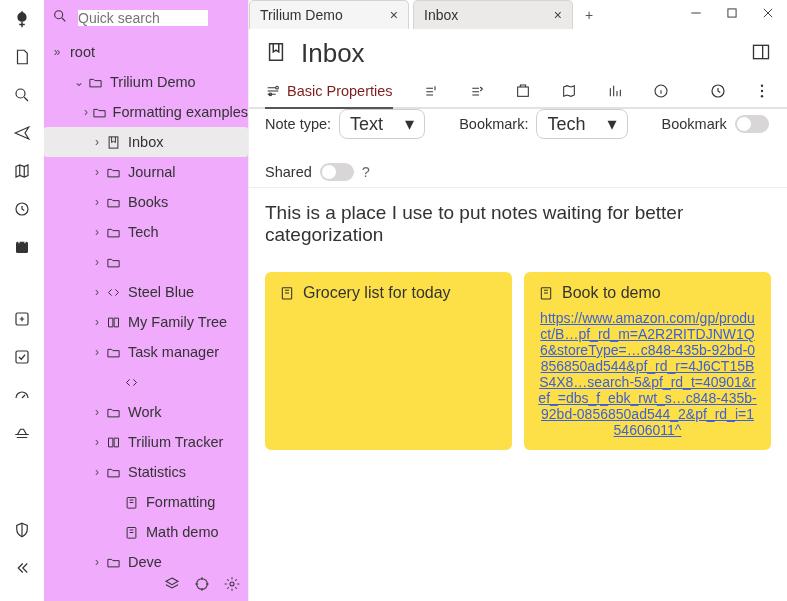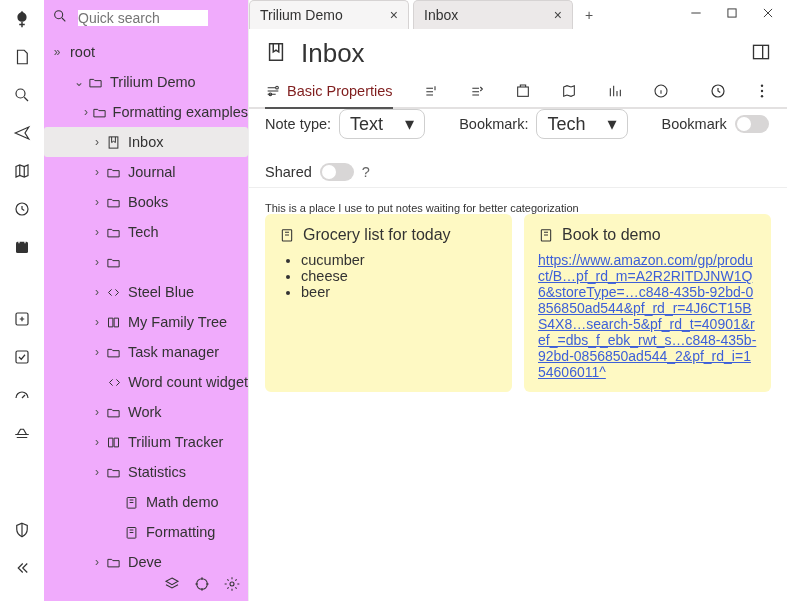--- a/index.html
+++ b/index.html
@@ -30,23 +30,23 @@
 .props-tabs { display:flex; align-items:center; gap:30px; padding:4px 16px 0; border-bottom:2px solid #e3e1e1; color:#7f1d1d; }
 .props-tabs .ptab { display:flex; align-items:center; gap:6px; padding:6px 0 8px; font-size:14.5px; cursor:pointer; }
 .props-tabs .ptab.first { border-bottom:2px solid #555; margin-bottom:-2px; }
 .props-tabs .right { margin-left:auto; display:flex; gap:26px; }
 .props-body { padding:0 16px 6px; display:flex; flex-wrap:wrap; gap:24px 34px; align-items:center; border-bottom:1px solid #eee; font-size:14.5px; }
 .prop { display:flex; align-items:center; gap:8px; }
 .selbox { border:1px solid #cfcfcf; border-radius:8px; padding:3px 10px; display:flex; align-items:center; gap:22px; font-size:18px; }
 .toggle { width:34px; height:18px; border-radius:10px; background:#d8d6d6; position:relative; }
 .toggle::after { content:""; width:14px; height:14px; border-radius:50%; background:#fff; position:absolute; top:2px; left:2px; }
 .content { padding:14px 16px; overflow:auto; flex:1; }
-.desc { font-size:11px; color:#333; }
+.desc { font-size:19px; color:#333; margin-bottom:26px; }
 .cards { display:flex; gap:12px; }
-.card { flex:1; background:#fef9c3; border-radius:6px; padding:12px 14px; font-size:14.5px; overflow:hidden; }
+.card { flex:1; background:#fde047; border-radius:6px; padding:12px 14px; font-size:14.5px; overflow:hidden;text-align:center; }
 .card h3 { font-size:16px; font-weight:500; display:flex; align-items:center; gap:8px; margin-bottom:8px; }
 .card ul { padding-left:22px; }
 .card a { color:#3d5fd8; word-break:break-all; font-size:14px; }
 svg { stroke:#333; stroke-width:1.6; fill:none; }
 </style>
 </head>
 <body>
 
 <div class="leftbar">
   <div class="ico">
@@ -245,21 +245,20 @@
           <span>Task manager</span>
         </div>
         <div class="tree-row">
           <span class="indent" style="width:64px"></span>
           <span class="chev">&nbsp;</span>
           <span class="icon">
             <svg width="15" height="15" viewBox="0 0 24 24">
               <path d="M9 7l-5 5 5 5M15 7l5 5-5 5"></path>
             </svg>
           </span>
-          <span>Word count widget</span>
         </div>
         <div class="tree-row">
           <span class="indent" style="width:46px"></span>
           <span class="chev">›</span>
           <span class="icon">
             <svg width="15" height="15" viewBox="0 0 24 24">
               <path d="M3 7h6l2 2h10v10H3z"></path>
             </svg>
           </span>
           <span>Work</span>
@@ -286,32 +285,32 @@
         </div>
         <div class="tree-row">
           <span class="indent" style="width:64px"></span>
           <span class="chev">&nbsp;</span>
           <span class="icon">
             <svg width="15" height="15" viewBox="0 0 24 24">
               <rect x="5" y="4" width="14" height="17" rx="1"></rect>
               <path d="M9 8h6M9 12h6"></path>
             </svg>
           </span>
-          <span>Math demo</span>
+          <span>Formatting</span>
         </div>
         <div class="tree-row">
           <span class="indent" style="width:64px"></span>
           <span class="chev">&nbsp;</span>
           <span class="icon">
             <svg width="15" height="15" viewBox="0 0 24 24">
               <rect x="5" y="4" width="14" height="17" rx="1"></rect>
               <path d="M9 8h6M9 12h6"></path>
             </svg>
           </span>
-          <span>Formatting</span>
+          <span>Math demo</span>
         </div>
         <div class="tree-row">
           <span class="indent" style="width:46px"></span>
           <span class="chev">›</span>
           <span class="icon">
             <svg width="15" height="15" viewBox="0 0 24 24">
               <path d="M3 7h6l2 2h10v10H3z"></path>
             </svg>
           </span>
           <span>Deve</span>
@@ -454,25 +453,20 @@
     <div class="desc">This is a place I use to put notes waiting for better categorization</div>
     <div class="cards">
       <div class="card">
         <h3>
             <svg width="16" height="16" viewBox="0 0 24 24">
               <rect x="5" y="4" width="14" height="17" rx="1"></rect>
               <path d="M9 8h6M9 12h6"></path>
             </svg>
             <span>Grocery list for today</span>
           </h3>
-        <ul>
-          <li>cucumber</li>
-          <li>cheese</li>
-          <li>beer</li>
-        </ul>
       </div>
       <div class="card">
         <h3>
             <svg width="16" height="16" viewBox="0 0 24 24">
               <rect x="5" y="4" width="14" height="17" rx="1"></rect>
               <path d="M9 8h6M9 12h6"></path>
             </svg>
             <span>Book to demo</span>
           </h3>
         <a href="#">https://www.amazon.com/gp/product/B…pf_rd_m=A2R2RITDJNW1Q6&amp;storeType=…c848-435b-92bd-0856850ad544&amp;pf_rd_r=4J6CT15BS4X8…search-5&amp;pf_rd_t=40901&amp;ref_=dbs_f_ebk_rwt_s…c848-435b-92bd-0856850ad544_2&amp;pf_rd_i=154606011^</a>

